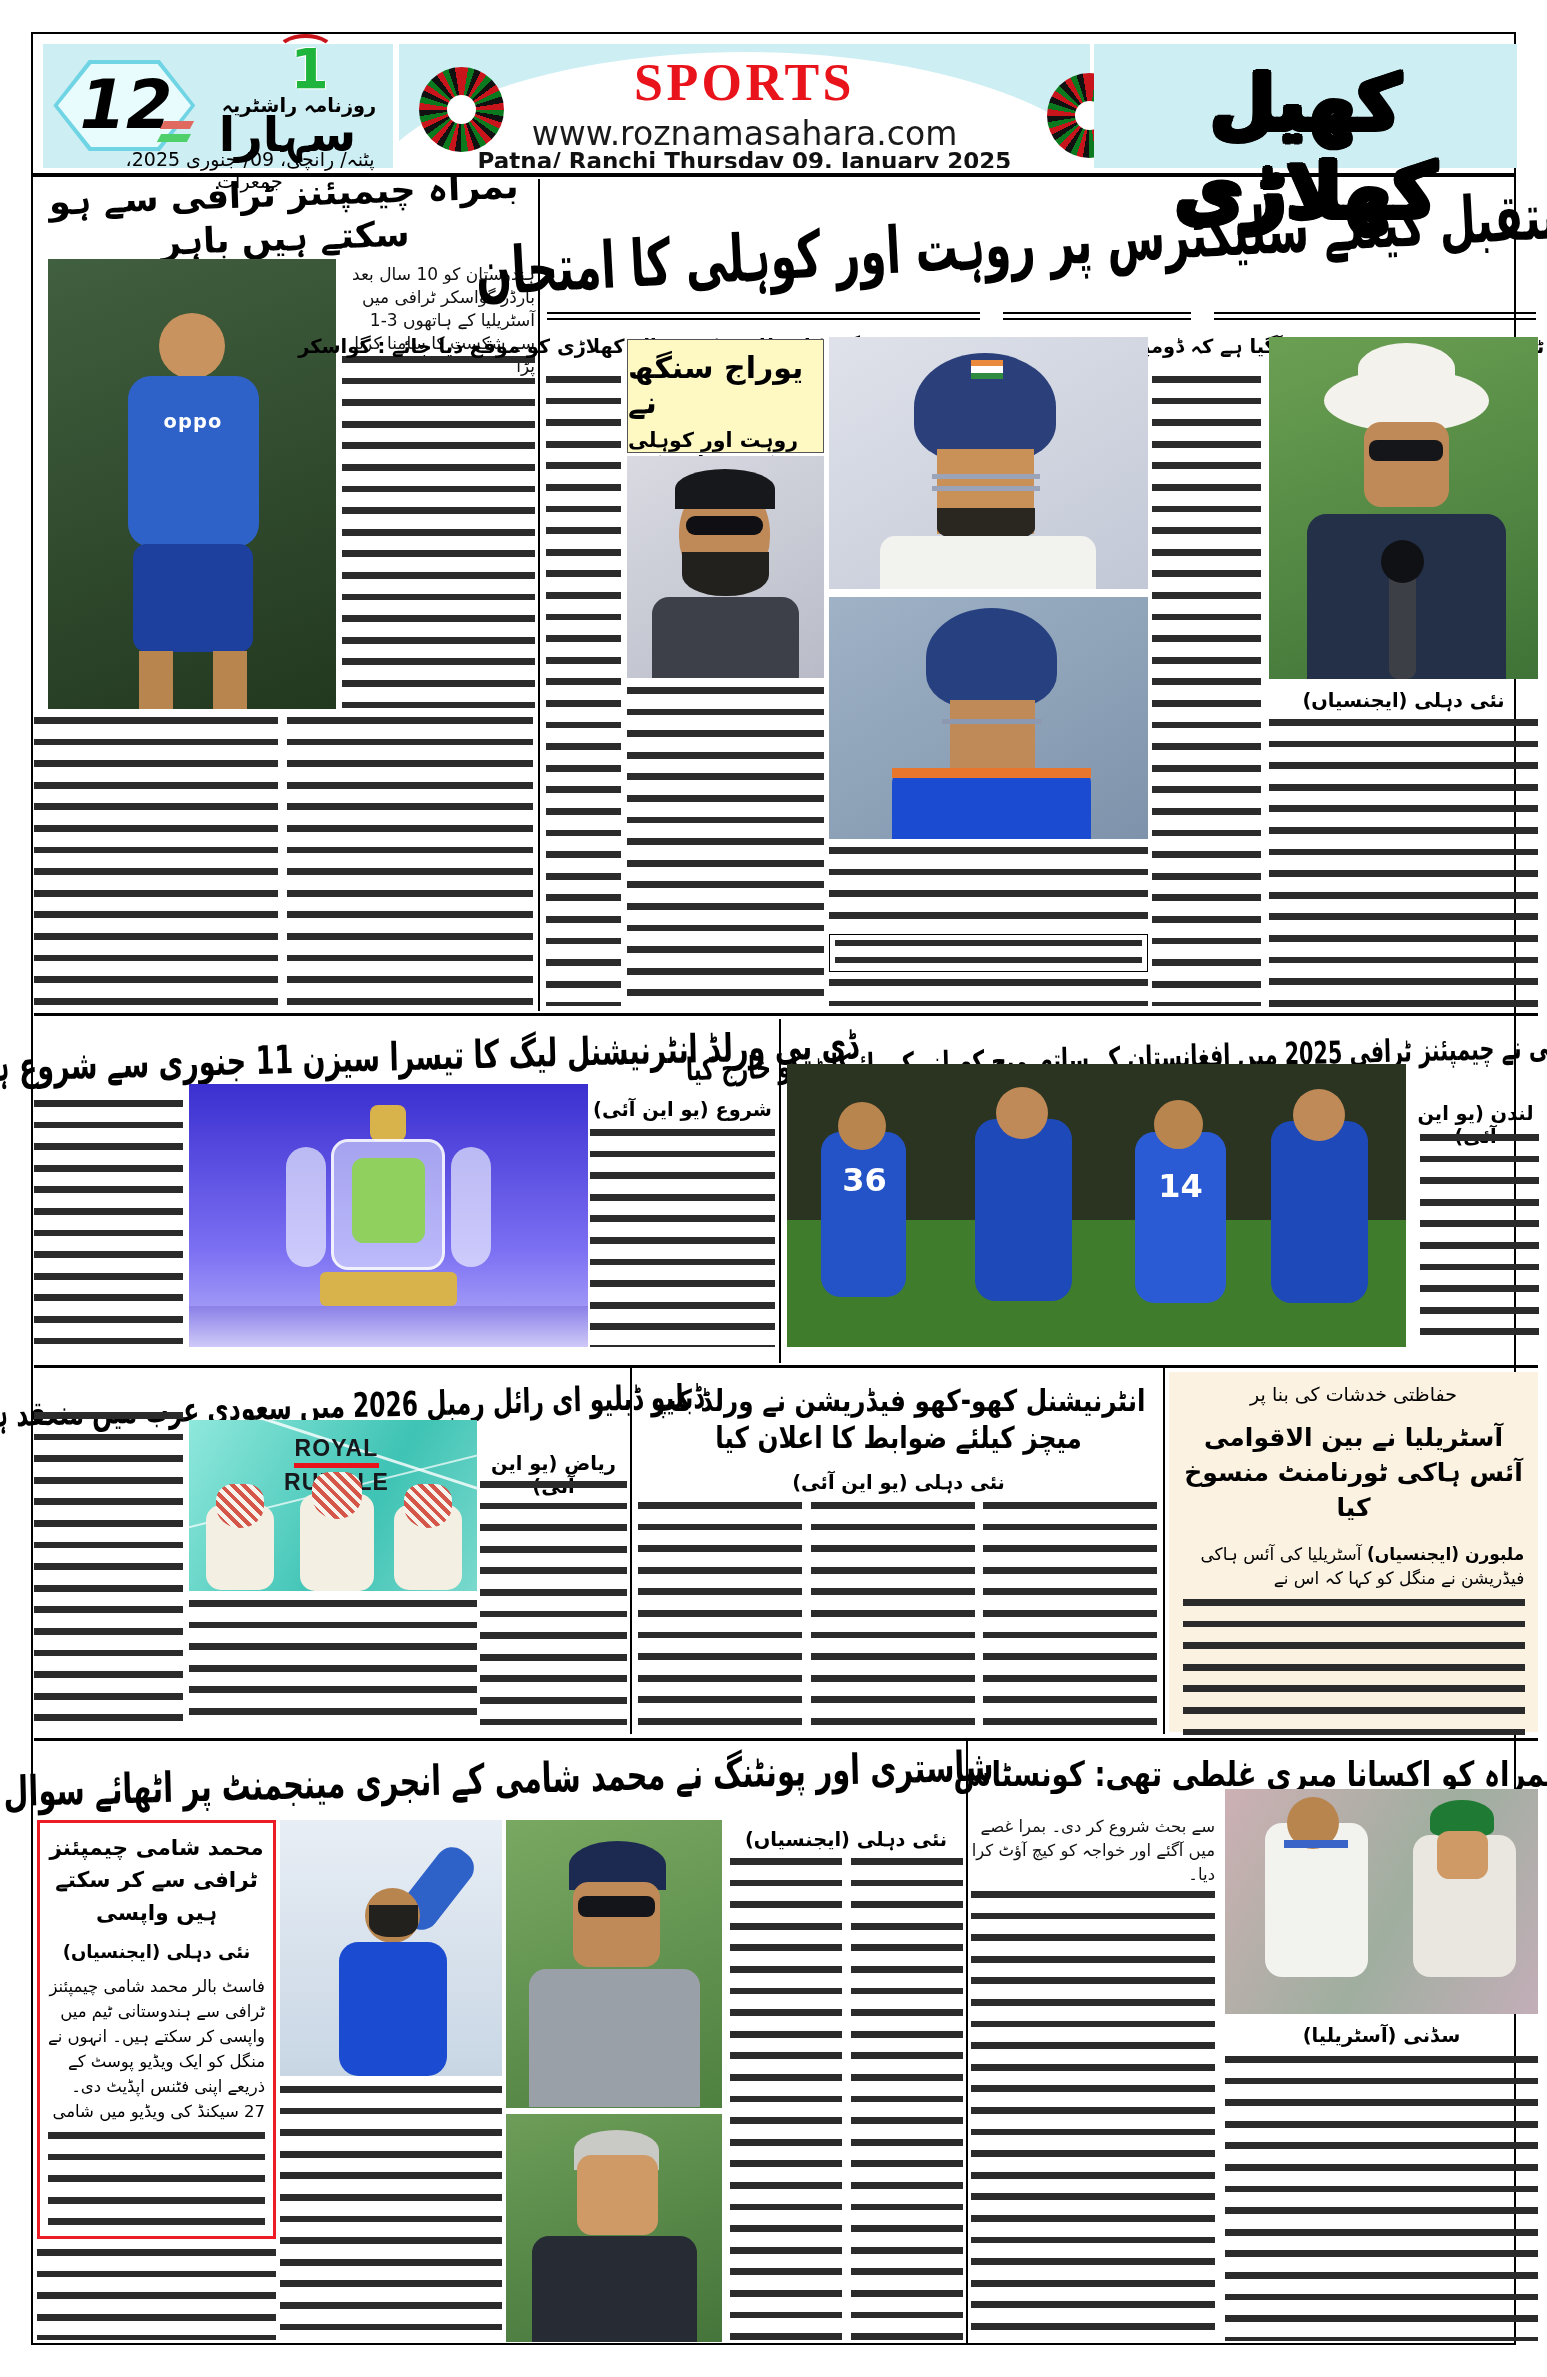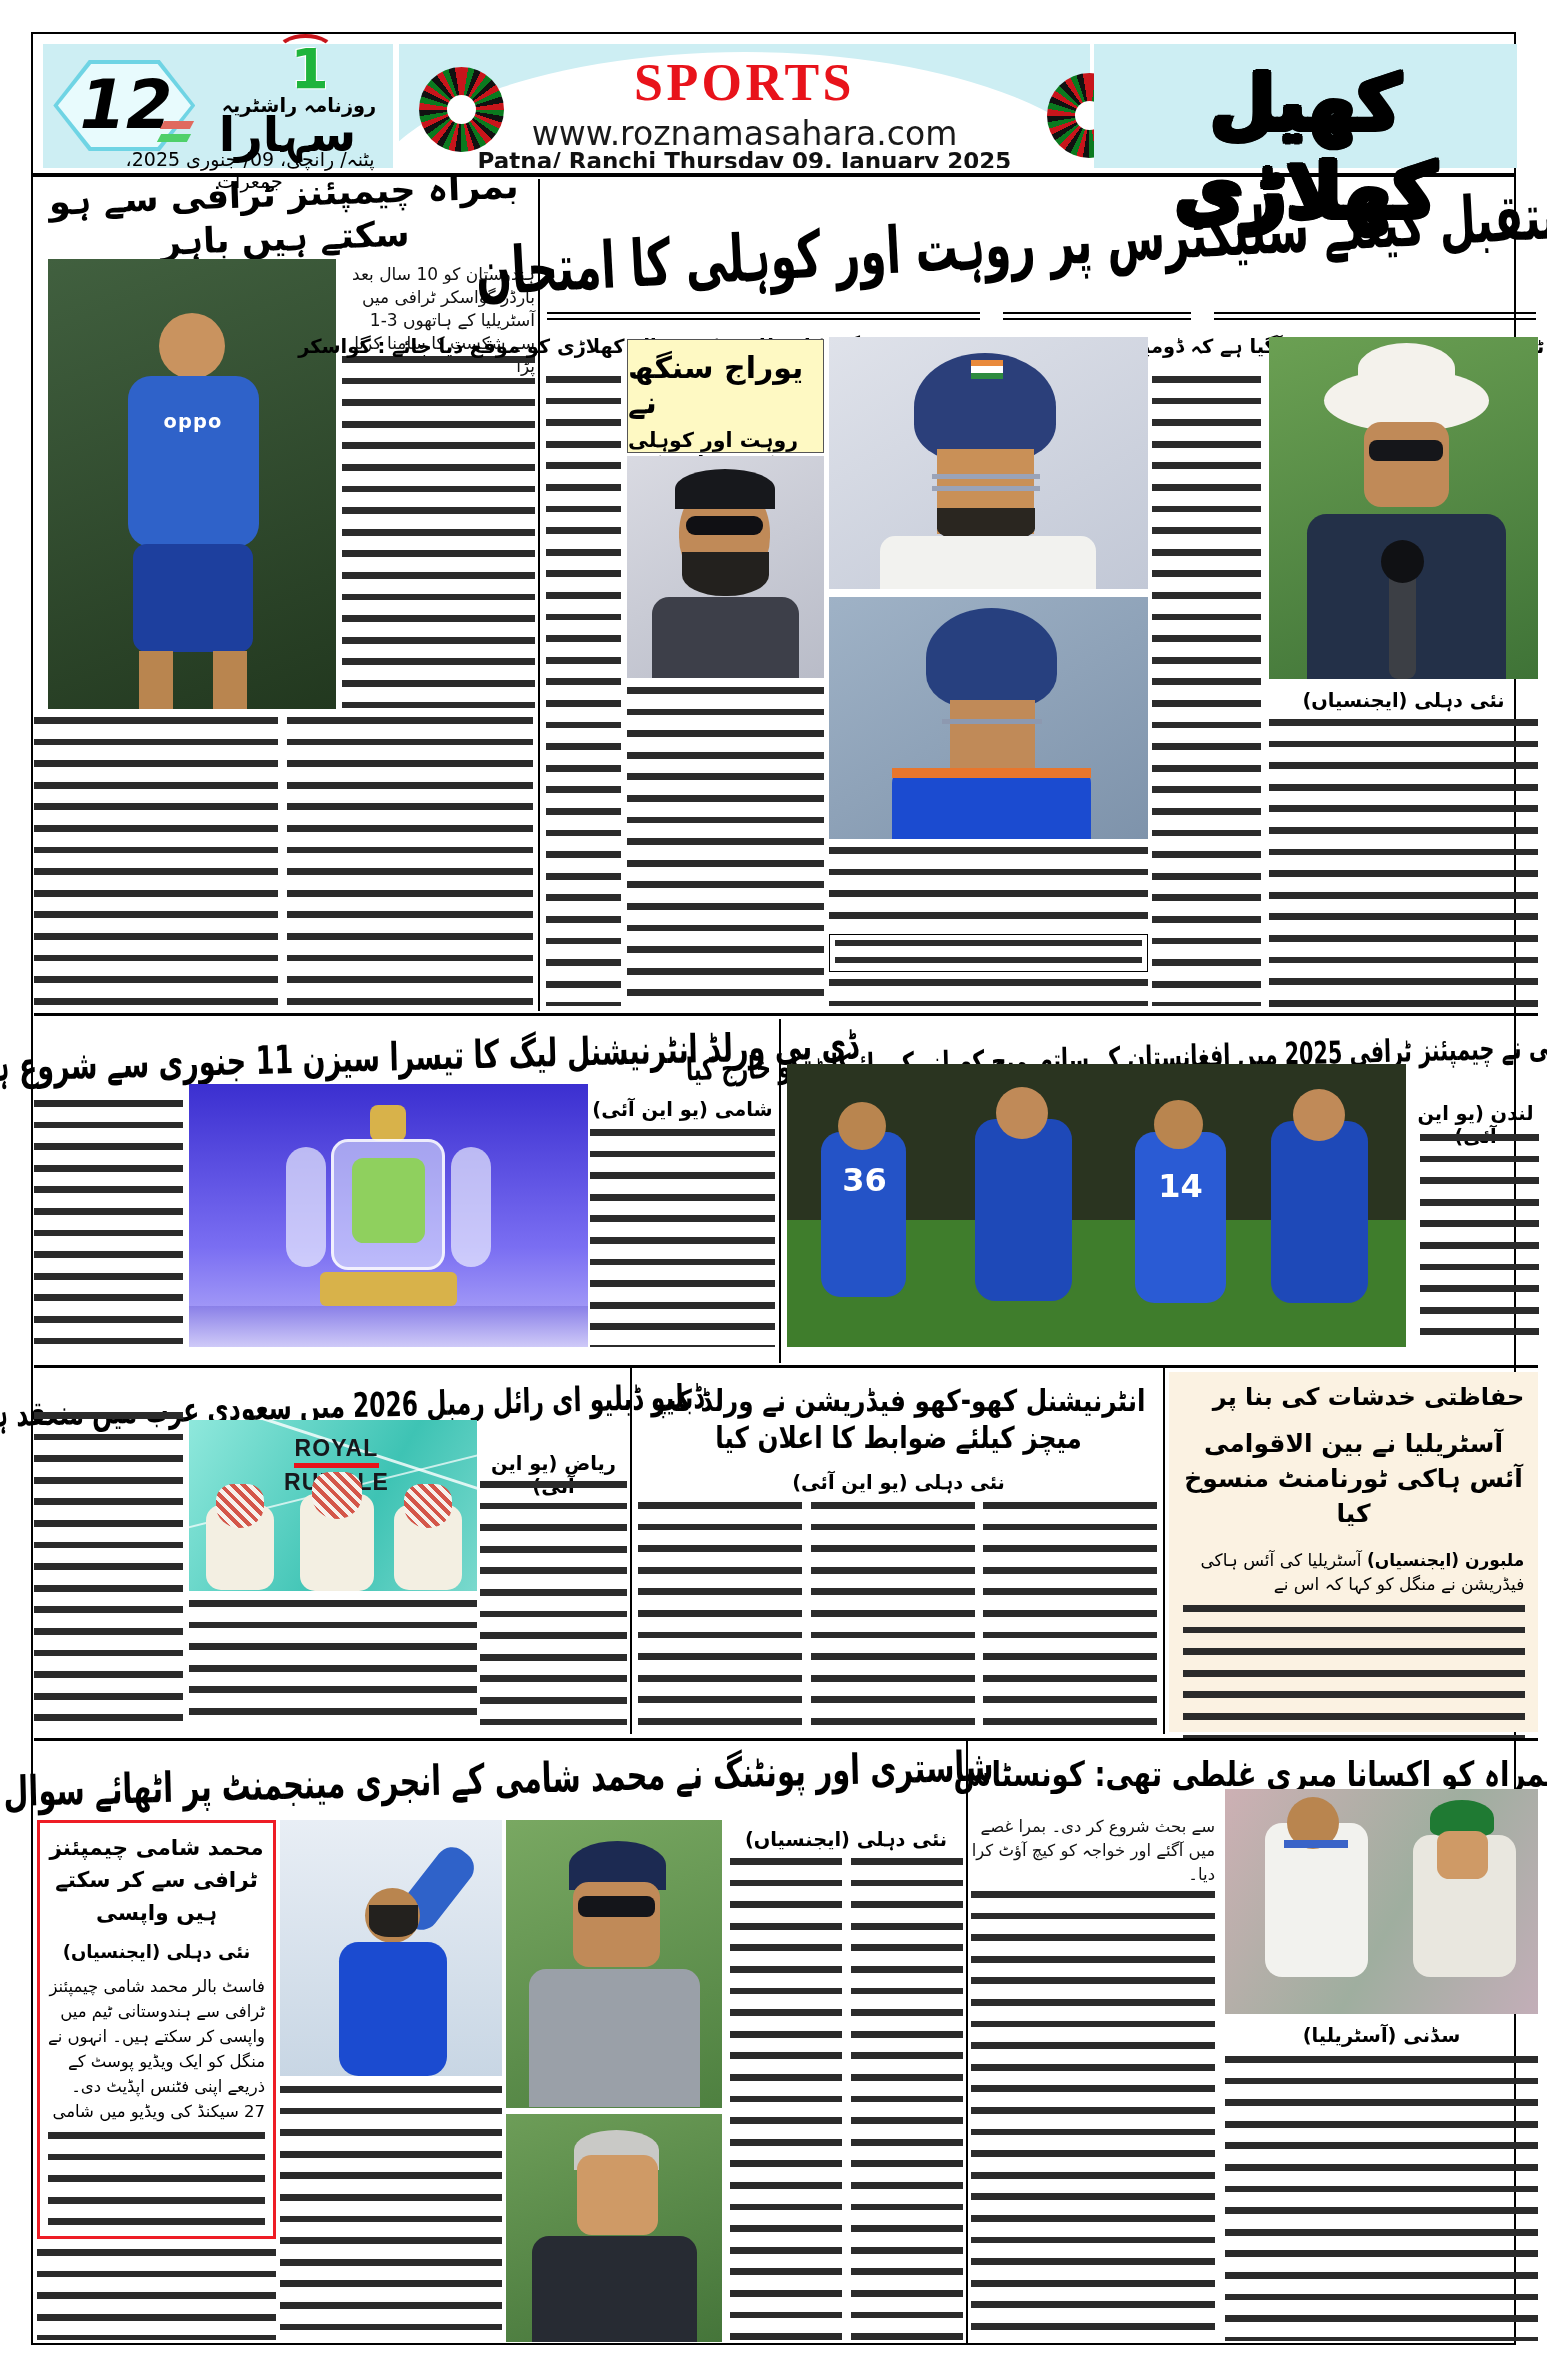--- a/index.html
+++ b/index.html
@@ -155,21 +155,21 @@
     <div class="abs" style="left:38px;top:177px;width:199px;height:165px;border-radius:19.4px 19.4px 0 0;background:#233048"></div>
     <div class="abs" style="left:120px;top:226px;width:27px;height:116px;border-radius:9px;background:#3c3f45"></div>
     <div class="abs" style="left:112px;top:203px;width:43px;height:43px;border-radius:50%;background:#101114"></div>
   </div>
   <div class="byline" style="left:1269px;top:689px;width:269px">نئی دہلی (ایجنسیاں)</div>
   <div class="g" style="left:1269px;top:719px;width:269px;height:288px"></div>
 
   <div class="rule" style="left:34px;top:1013px;width:1504px;height:2.8px"></div>
 
   <div class="hl" style="left:34px;top:1024px;width:741px;height:66px;font-size:30px;white-space:nowrap;transform:rotate(-1.5deg) scale(.9,1.3)">ڈی پی ورلڈ انٹرنیشنل لیگ کا تیسرا سیزن 11 جنوری سے شروع ہوگا</div>
-  <div class="byline" style="left:590px;top:1098px;width:185px">شامی (یو این آئی)</div>
+  <div class="byline" style="left:590px;top:1098px;width:185px">شروع (یو این آئی)</div>
   <div class="g" style="left:590px;top:1129px;width:185px;height:218px"></div>
   <div class="g" style="left:34px;top:1100px;width:149px;height:248px"></div>
 
   <div class="photo" style="left:189px;top:1084px;width:399px;height:263px;background:linear-gradient(180deg,#3b2fd0 0%,#7a6ef2 62%,#b9b2fa 100%)">
     <div class="abs" style="left:181px;top:20.5px;width:36px;height:36px;border-radius:8px;background:#d8b24a"></div>
     <div class="abs" style="left:142px;top:55px;width:114px;height:131px;border-radius:17px;background:rgba(235,240,255,.55);border:3.4px solid rgba(255,255,255,.8)"></div>
     <div class="abs" style="left:163px;top:74px;width:73px;height:85px;border-radius:11.4px;background:#8fd05e"></div>
     <div class="abs" style="left:97px;top:63px;width:40px;height:120px;border-radius:23px;background:rgba(245,248,255,.65)"></div>
     <div class="abs" style="left:262px;top:63px;width:40px;height:120px;border-radius:23px;background:rgba(245,248,255,.65)"></div>
     <div class="abs" style="left:131px;top:188px;width:137px;height:34px;border-radius:5.7px;background:#d8b24a"></div>
@@ -223,21 +223,21 @@
 
   <div class="hl" style="left:638px;top:1374px;width:521px;height:90px;font-size:26px;transform:scale(.95,1.15)">انٹرنیشنل کھو-کھو فیڈریشن نے ورلڈ کپ میچز کیلئے ضوابط کا اعلان کیا</div>
   <div class="byline" style="left:638px;top:1471px;width:521px">نئی دہلی (یو این آئی)</div>
   <div class="g" style="left:638px;top:1502px;width:164px;height:227px"></div>
   <div class="g" style="left:811px;top:1502px;width:164px;height:227px"></div>
   <div class="g" style="left:983px;top:1502px;width:174px;height:227px"></div>
 
   <div class="rule" style="left:1163px;top:1368px;width:1.7px;height:366px"></div>
 
   <div class="abs" style="left:1169px;top:1372px;width:369px;height:360px;background:#fbf2e2;padding:11.4px 13.7px">
-    <div class="u" style="font-size:24px;font-weight:700">حفاظتی خدشات کی بنا پر</div>
+    <div class="u" style="text-align:center;font-size:19px;font-weight:400">حفاظتی خدشات کی بنا پر</div>
     <div class="u" style="text-align:center;font-size:25px;font-weight:700;margin-top:15px;line-height:1.4">آسٹریلیا نے بین الاقوامی آئس ہاکی ٹورنامنٹ منسوخ کیا</div>
     <div class="u" style="margin-top:17px;font-size:17px;line-height:24px;text-align:right">
       <span style="font-weight:900">ملبورن (ایجنسیاں)</span>
       <span>آسٹریلیا کی آئس ہاکی فیڈریشن نے منگل کو کہا کہ اس نے</span>
     </div>
     <div class="g" style="position:relative;left:0;top:9px;width:342px;height:142px"></div>
   </div>
 
   <div class="rule" style="left:34px;top:1738px;width:1504px;height:2.8px"></div>
 

